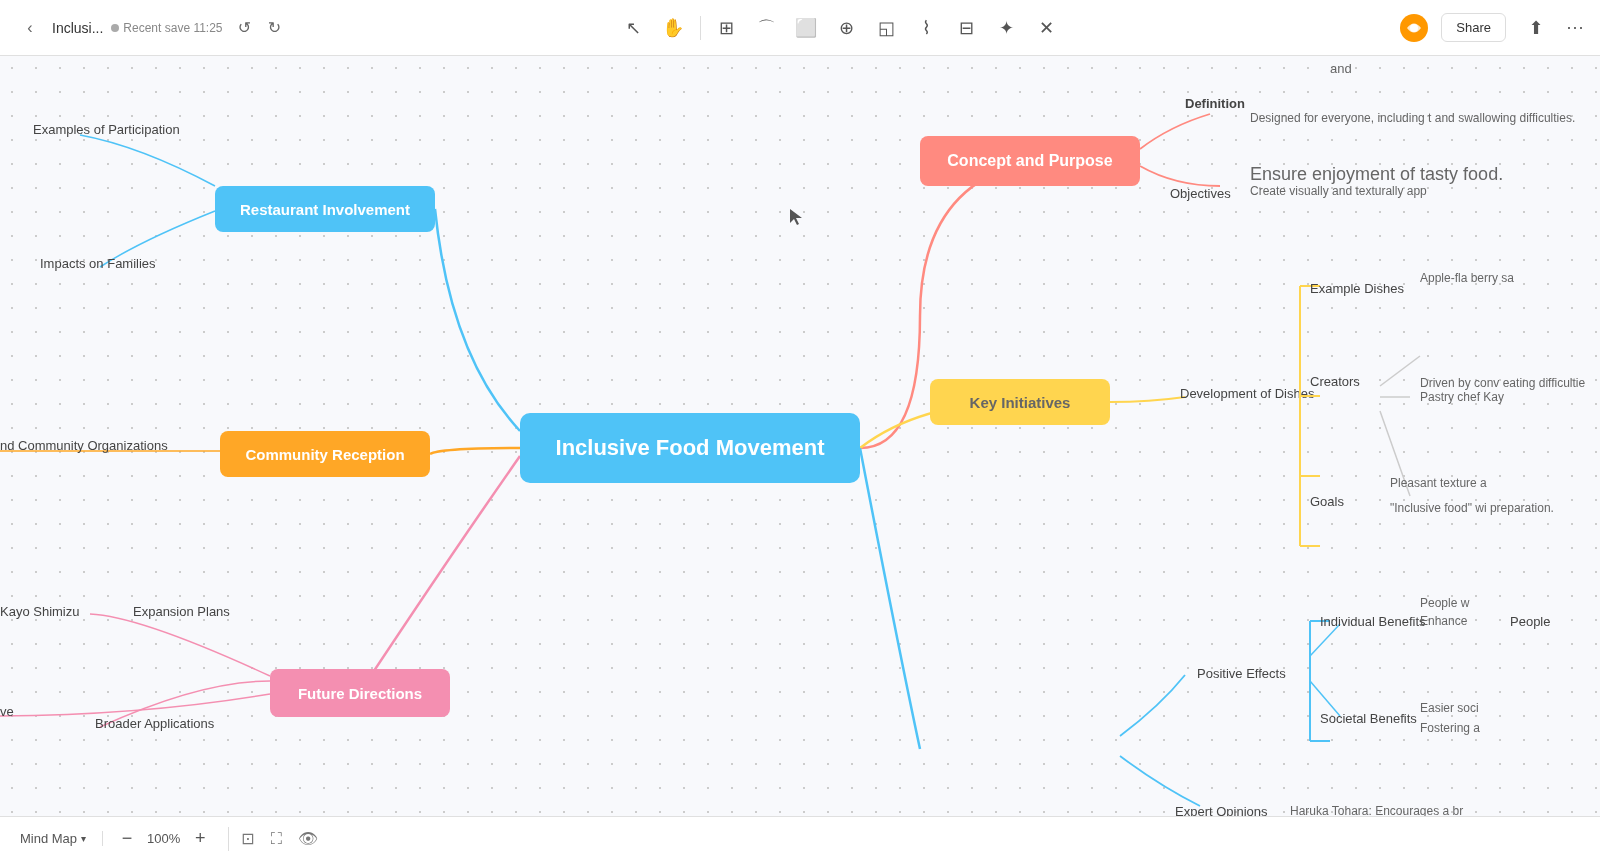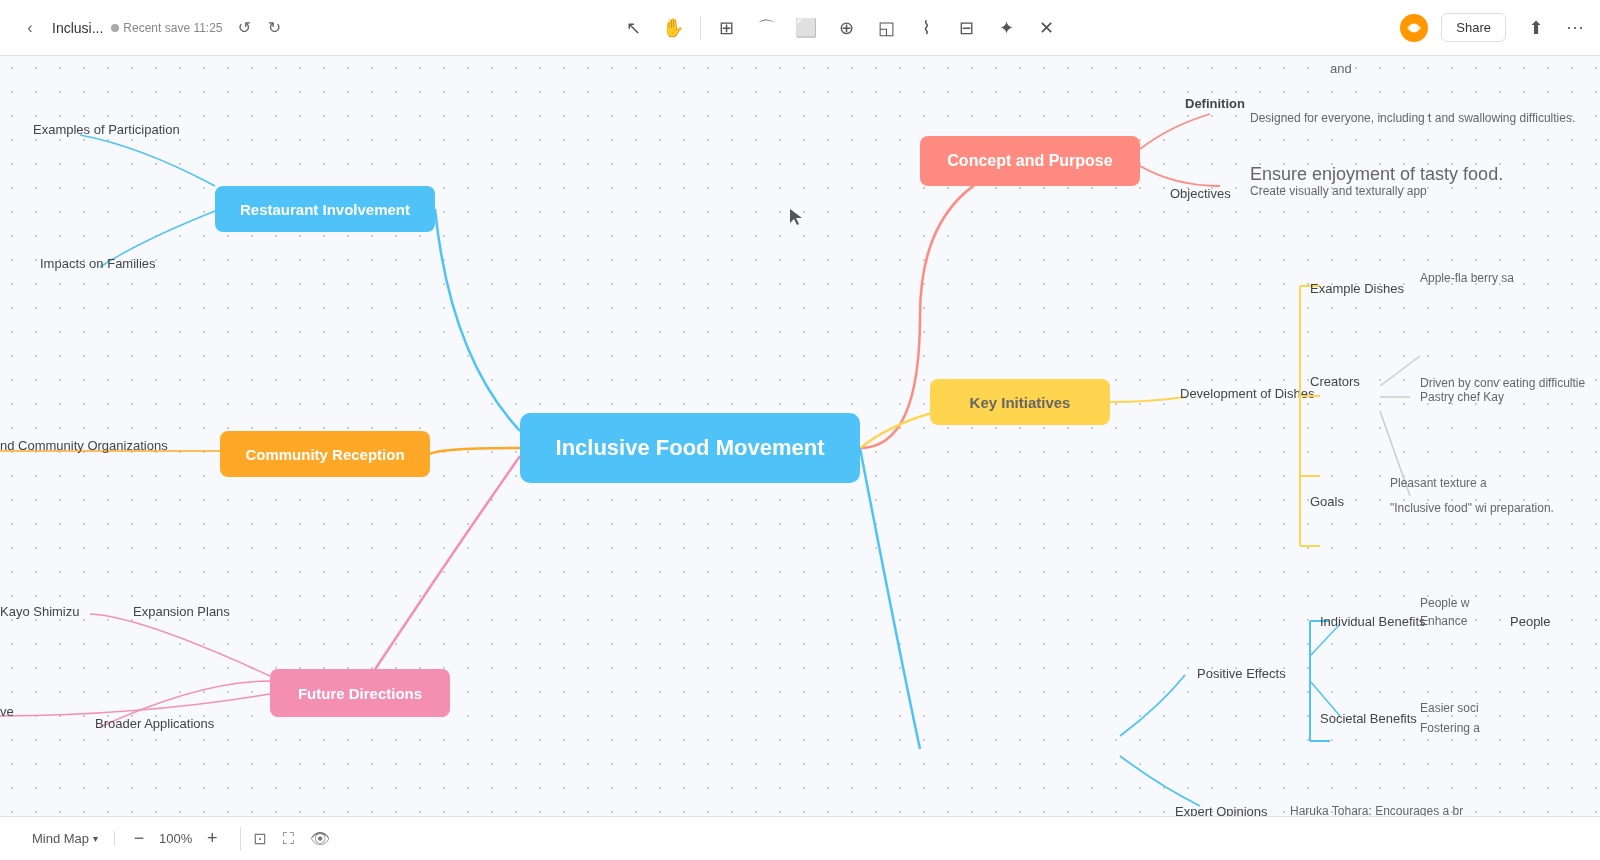--- a/index.html
+++ b/index.html
@@ -150,21 +150,21 @@
     }
 
     
     #bottombar {
       position: absolute;
       bottom: 0; left: 0; right: 0;
       height: 44px;
       background: #fff;
       border-top: 1px solid #e0e0e0;
       display: flex; align-items: center;
-      padding: 0 32px;
+      padding: 0 20px;
       gap: 12px;
       z-index: 100;
     }
     .map-type {
       display: flex; align-items: center; gap: 4px;
       font-size: 13px; color: #555; cursor: pointer;
       border-right: 1px solid #ddd; padding-right: 16px;
     }
     .zoom-controls {
       display: flex; align-items: center; gap: 8px;

